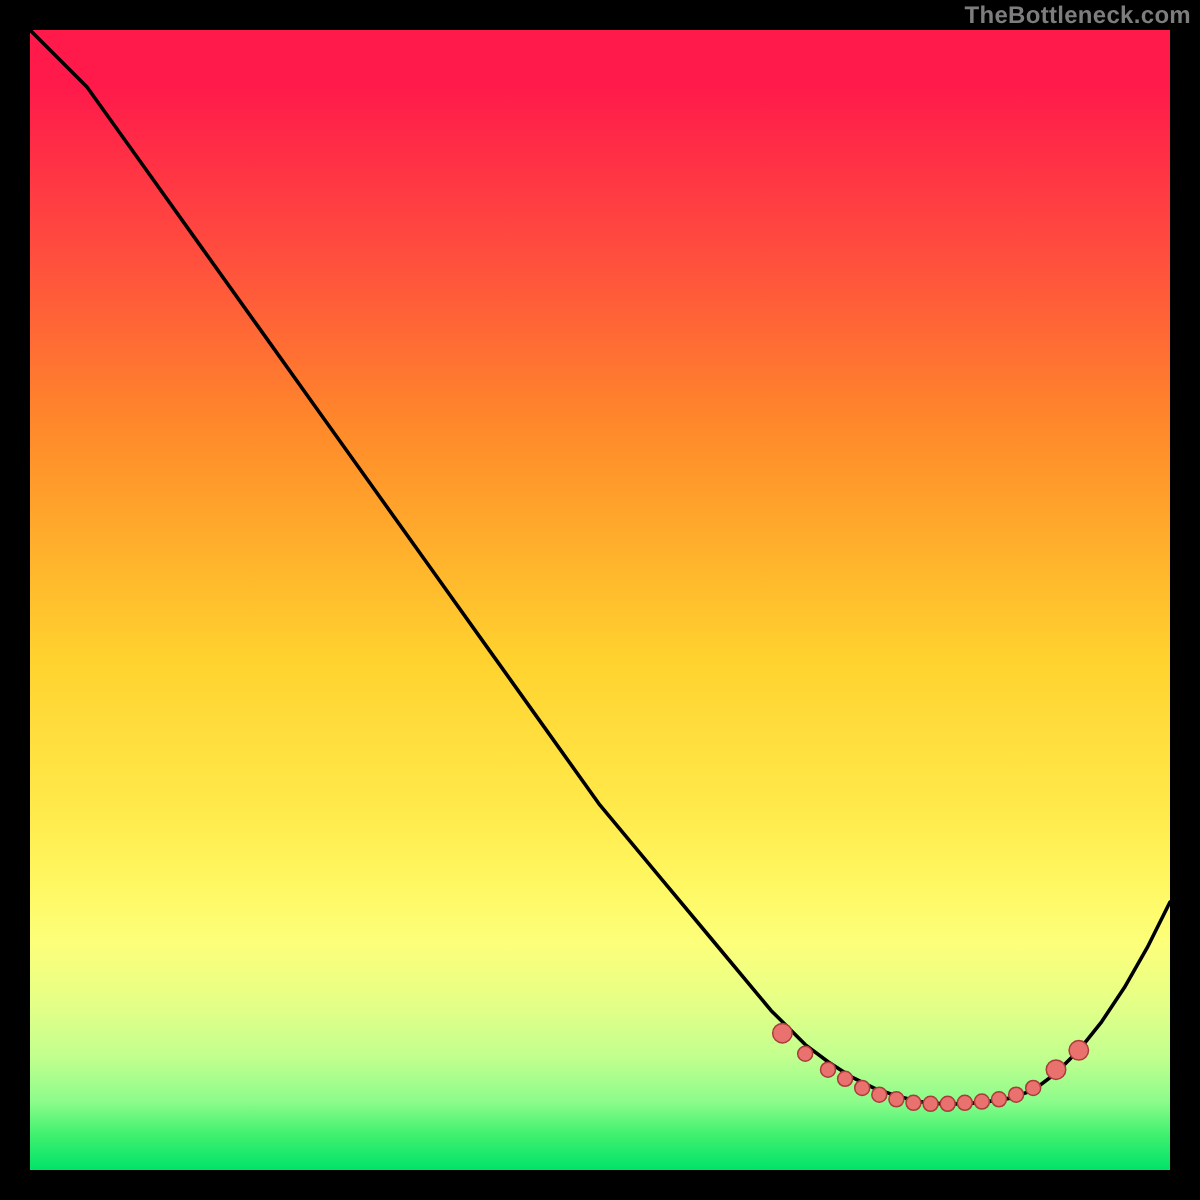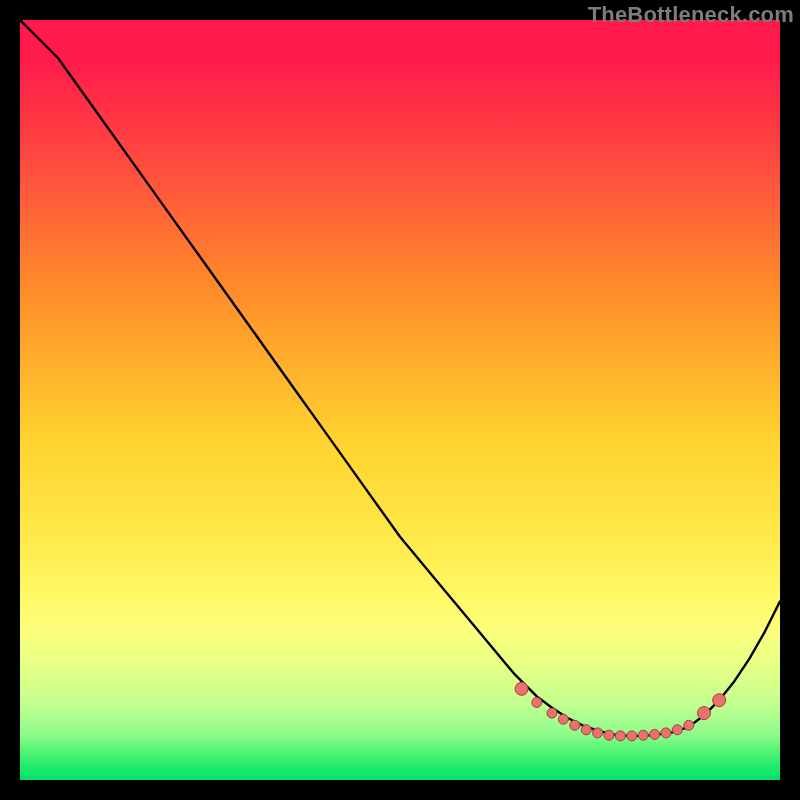--- a/index.html
+++ b/index.html
@@ -45,21 +45,21 @@
     left: 0;
     top: 0;
     width: 760px;
     height: 760px;
   }
   .watermark {
     position: absolute;
     top: 2px;
     right: 6px;
     font-family: Arial, Helvetica, sans-serif;
-    font-size: 22px;
+    font-size: 16px;
     font-weight: 600;
     color: #7d7d7d;
     letter-spacing: 0.2px;
   }
 </style>
 </head>
 <body>
 
 <div class="frame">
   <div class="plot">

